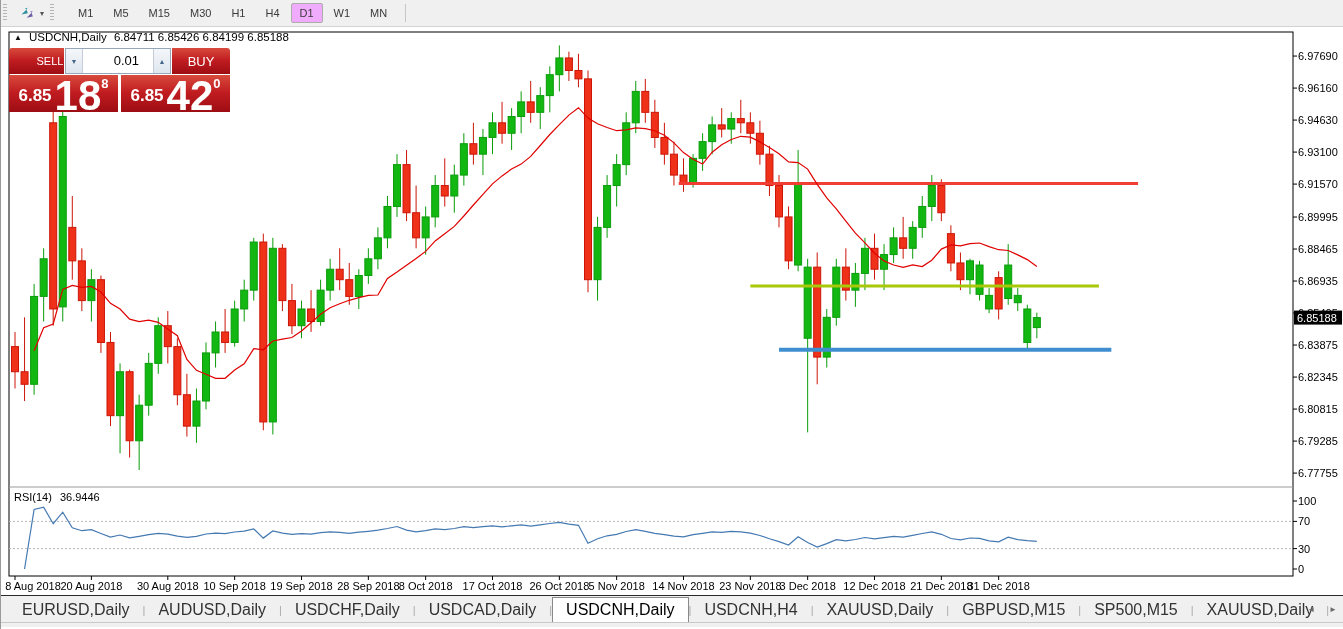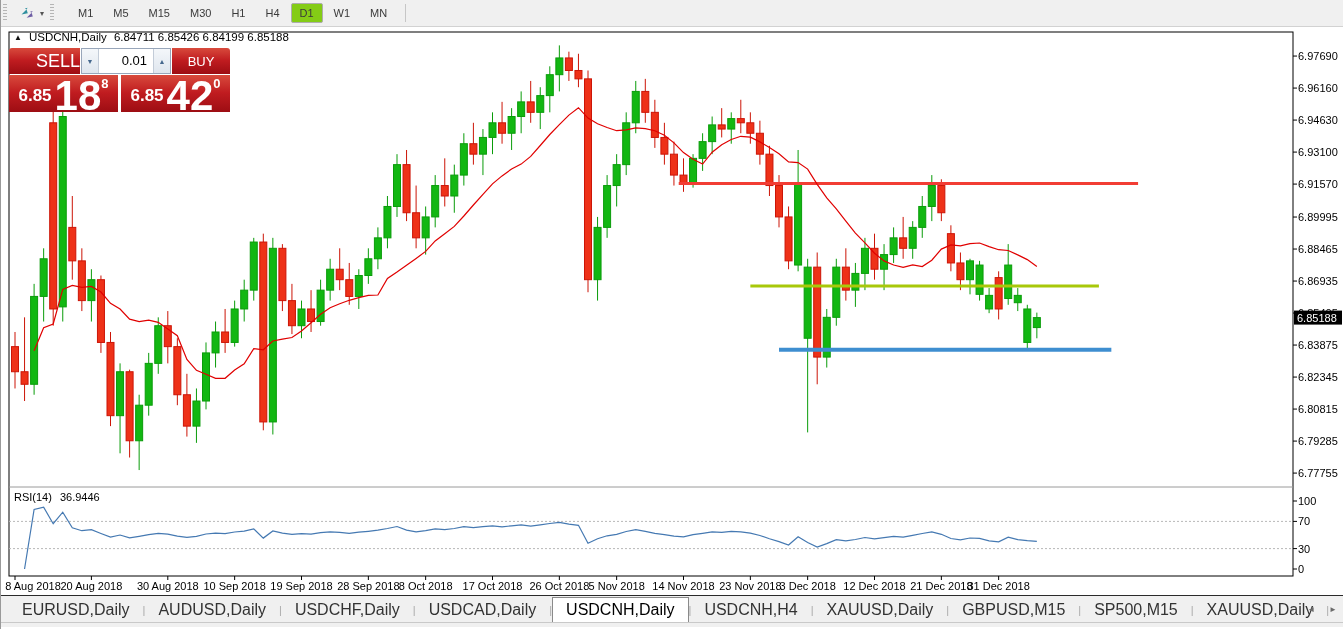--- a/index.html
+++ b/index.html
@@ -10,42 +10,42 @@
   
   .toolbar{height:27px;background:#f0f0f0;border-bottom:1px solid #d2d2d2;
            display:flex;align-items:center;}
   .grip{width:4px;height:18px;margin:0 4px 0 2px;
         background:repeating-linear-gradient(180deg,#b5b5b5 0 1px,transparent 1px 3px);}
   .tool-btn{display:flex;align-items:center;padding:2px 4px;margin-left:4px;cursor:default;}
   .tool-btn svg{display:block;}
   .caret{font-size:8px;color:#555;margin-left:5px;}
   .tf-group{display:flex;align-items:center;margin-left:10px;}
   .tf-btn{padding:3px 8px;margin:0 1px;color:#3a3a3a;font-size:11px;border:1px solid transparent;}
-  .tf-btn.active{background:#84cc16;border:1px solid #adadad;border-radius:2px;}
+  .tf-btn.active{background:#f0abfc;border:1px solid #adadad;border-radius:2px;}
   .vsep{width:1px;height:18px;background:#c6c6c6;margin:0 8px;}
   
   .chart-region{position:relative;height:569px;background:#fff;border-bottom:1px solid #2a2a2a;}
   .chart-region svg{position:absolute;left:0;top:0;}
   .chart-title{position:absolute;left:13px;top:4px;color:#000;font-size:11.5px;
                display:flex;align-items:center;gap:7px;}
   .chart-title .tri{font-size:8px;color:#111;}
   
   .trade-panel{position:absolute;left:8px;top:21px;width:221px;}
   .tp-row1{display:flex;height:26px;}
   .redgrad{background:linear-gradient(180deg,#d84a3c 0%,#c01c20 48%,#9d0d13 100%);color:#fff;}
   .sell-btn{flex:0 0 55px;display:flex;align-items:center;justify-content:center;
-            font-size:18px;border-radius:3px 0 0 0;padding-left:27px;}
+            font-size:11px;border-radius:3px 0 0 0;padding-left:27px;}
   .buy-btn{flex:0 0 58px;display:flex;align-items:center;justify-content:center;
            font-size:13px;border-radius:0 3px 0 0;}
   .vol{flex:1;display:flex;background:#fff;border:1px solid #98a6ba;margin:0 1px;}
   .vol-btn{width:17px;display:flex;align-items:center;justify-content:center;
            background:linear-gradient(180deg,#f4f7fa,#dfe6ee);color:#46688e;font-size:7px;}
   .vol-btn.dn{border-right:1px solid #c3ccd8;}
   .vol-btn.up{border-left:1px solid #c3ccd8;}
-  .vol-val{flex:1;text-align:right;padding:4px 6px 0 0;font-size:13px;color:#000;}
+  .vol-val{flex:1;text-align:right;padding:4px 14px 0 0;font-size:13px;color:#000;}
   .tp-row2{display:flex;height:37px;margin-top:1px;gap:3px;}
   .price-box{flex:1;display:flex;align-items:flex-end;justify-content:center;padding-bottom:3px;}
   .pb-small{font-size:17px;font-weight:bold;margin:0 3px 3px 0;}
   .pb-big{font-size:42px;font-weight:bold;line-height:26px;}
   .pb-sup{font-size:13px;font-weight:bold;align-self:flex-start;margin-top:1px;}
   .rsi-label{position:absolute;left:13px;top:464px;color:#000;font-size:11px;display:flex;gap:8px;}
   
   .tabbar{height:26px;background:#f0f0f0;display:flex;align-items:stretch;
           padding-left:8px;position:relative;}
   .tab{display:flex;align-items:center;padding:0 13px;font-size:16px;color:#333;margin-top:2px;}

